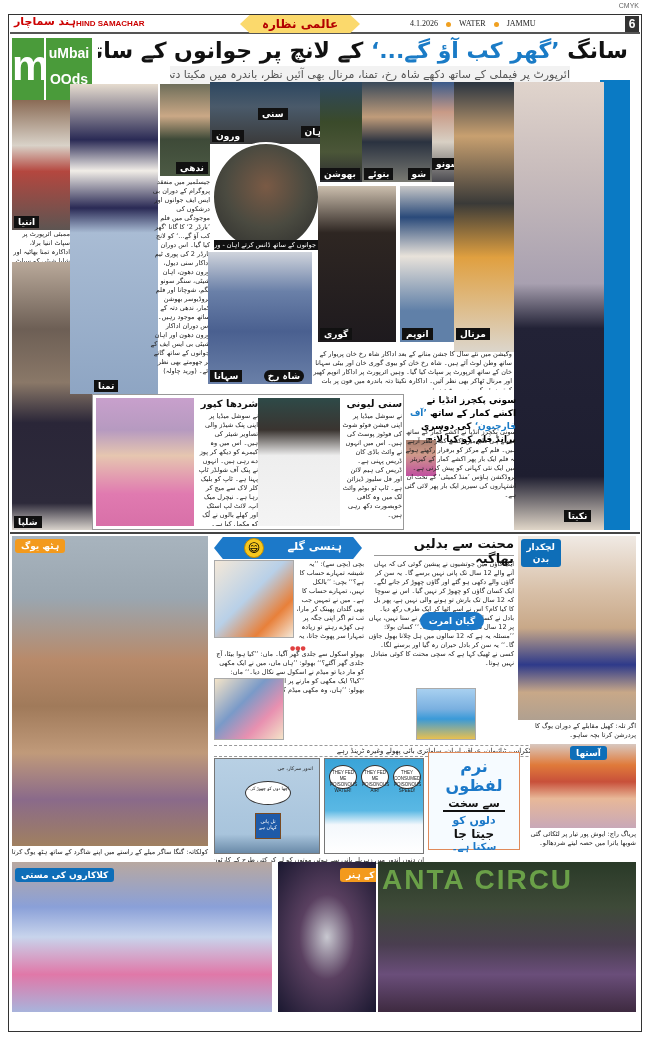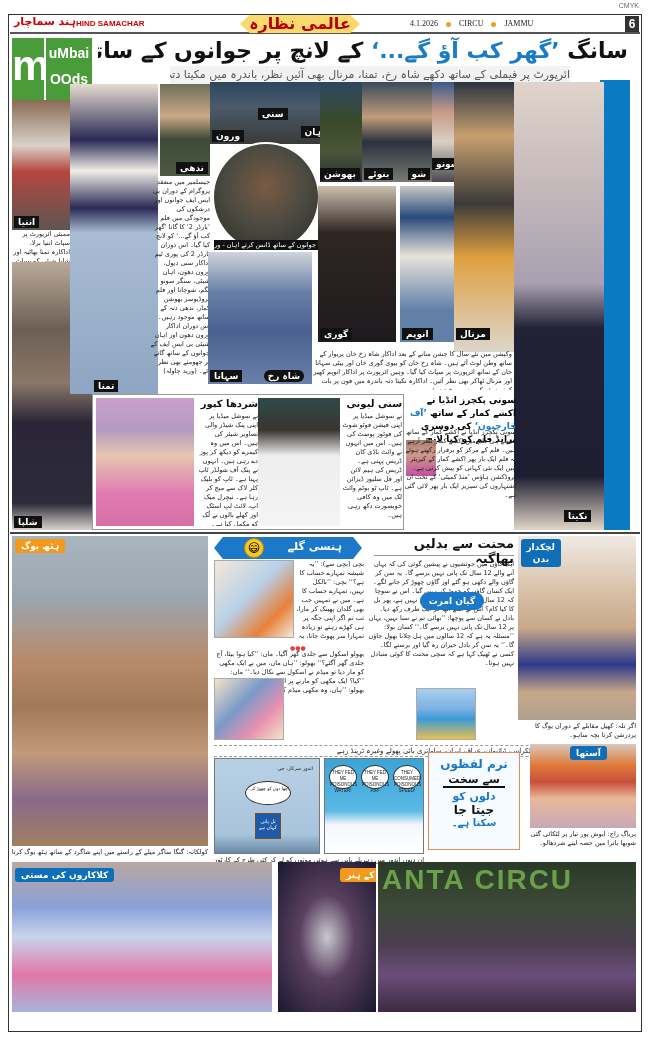--- a/index.html
+++ b/index.html
@@ -4,21 +4,21 @@
 <style>
   * { box-sizing: border-box; margin: 0; padding: 0; }
   body { width: 649px; height: 1043px; background: #ffffff; position: relative; overflow: hidden; font-family: "DejaVu Sans", sans-serif; }
   .abs { position: absolute; }
   .urdu { font-family: "DejaVu Sans", sans-serif; direction: rtl; }
   .cmyk { right: 10px; top: 2px; font-size: 7px; color: #666; font-family: "Liberation Sans", sans-serif; }
   .page-frame { left: 8px; top: 14px; width: 634px; height: 1018px; border: 1px solid #333; }
   .masthead { left: 10px; top: 14px; width: 630px; height: 20px; border-bottom: 2px solid #555; }
   .logo-urdu { left: 4px; top: 1px; font-size: 11px; color: #c00; font-weight: bold; }
   .logo-en { left: 66px; top: 5px; font-size: 8px; color: #c00; font-weight: bold; font-family: "Liberation Sans", sans-serif; }
-  .section-tag { left: 230px; top: 1px; width: 120px; height: 18px; background: #fbd96c; color: #b30000; font-size: 16px; font-weight: bold; text-align: center; line-height: 18px; clip-path: polygon(8% 0, 92% 0, 100% 50%, 92% 100%, 8% 100%, 0 50%); }
+  .section-tag { left: 230px; top: 1px; width: 120px; height: 18px; background: #fbd96c; color: #b30000; font-size: 12px; font-weight: bold; text-align: center; line-height: 18px; clip-path: polygon(8% 0, 92% 0, 100% 50%, 92% 100%, 8% 100%, 0 50%); }
   .date-strip { left: 400px; top: 5px; font-size: 8px; color: #222; font-family: "Liberation Serif", serif; }
   .date-strip .dot { display: inline-block; width: 5px; height: 5px; background: #f0a020; border-radius: 50%; margin: 0 8px; vertical-align: middle; }
   .page-no { left: 615px; top: 2px; width: 14px; height: 16px; background: #333; color: #fff; font-size: 12px; text-align: center; line-height: 16px; font-weight: bold; font-family: "Liberation Sans", sans-serif; }
   .mumbai-logo { left: 12px; top: 38px; width: 80px; height: 62px; }
   .mumbai-logo .m { position:absolute; left:0; top:0; width: 32px; height: 62px; background: #4a9b3a; color:#fff; font-size: 42px; font-weight: bold; text-align: center; line-height: 56px; font-family: "Liberation Sans", sans-serif; }
   .mumbai-logo .t { position:absolute; left:34px; top:0; width: 46px; height: 62px; background: #4a9b3a; color:#fff; font-size: 14px; font-weight: bold; text-align: center; line-height: 18px; padding-top: 6px; font-family: "Liberation Sans", sans-serif; }
   .headline { left: 98px; top: 36px; width: 530px; height: 30px; font-size: 22px; font-weight: bold; color: #111; text-align: right; line-height: 30px; white-space: nowrap; overflow: hidden; }
   .headline .hl { color: #1a7bc6; }
   .subhead { left: 170px; top: 66px; width: 400px; height: 18px; font-size: 11px; color: #555; text-align: right; line-height: 18px; white-space: nowrap; overflow: hidden; background: #f2f2f2; }
   .photo { position: absolute; overflow: hidden; }
@@ -28,45 +28,45 @@
   .feature-box { left: 92px; top: 394px; width: 312px; height: 136px; border: 1px solid #999; }
   .feature-title { position: absolute; font-size: 10px; font-weight: bold; color: #111; direction: rtl; }
   .sec-divider { left: 10px; top: 532px; width: 630px; height: 2px; background: #444; }
   .badge-orange { position:absolute; background: #f39a1d; color:#fff; font-size: 9px; font-weight:bold; padding: 2px 6px; border-radius: 3px; direction: rtl; }
   .badge-blue { position:absolute; background: #0e6eb8; color:#fff; font-size: 9px; font-weight:bold; padding: 2px 6px; border-radius: 3px; direction: rtl; }
   .caption { position:absolute; font-size: 6.5px; color: #222; direction: rtl; text-align: right; white-space: nowrap; overflow: hidden; }
   .humor-banner { left: 214px; top: 537px; width: 148px; height: 22px; background: #1c79c9; clip-path: polygon(6% 0, 94% 0, 100% 50%, 94% 100%, 6% 100%, 0 50%); }
   .humor-banner span { position:absolute; right: 20px; top: 3px; color:#fff; font-size: 11px; font-weight: bold; }
   .smiley { position:absolute; left: 30px; top: 1px; width: 20px; height: 20px; border-radius: 50%; background: #f7c81e; border: 1px solid #c08a00; text-align:center; line-height:18px; font-size: 12px; }
   .story-head { left: 374px; top: 536px; width: 140px; height: 20px; font-size: 13px; font-weight: bold; color: #111; text-align: right; direction: rtl; border-bottom: 1px solid #999; }
-  .story-badge { left: 420px; top: 592px; width: 64px; height: 18px; background: #1c79c9; color:#fff; font-size: 9px; font-weight:bold; text-align:center; line-height:18px; border-radius: 9px; }
+  .story-badge { left: 420px; top: 612px; width: 64px; height: 18px; background: #1c79c9; color:#fff; font-size: 9px; font-weight:bold; text-align:center; line-height:18px; border-radius: 9px; }
   .x-strip { left: 214px; top: 745px; width: 420px; height: 12px; font-size: 7px; color:#222; text-align: right; direction: rtl; white-space: nowrap; overflow: hidden; border-top: 1px dashed #999; border-bottom: 1px dashed #999; }
   .x-icon { display:inline-block; width: 10px; height: 10px; background:#111; color:#fff; font-size: 8px; line-height: 10px; text-align:center; border-radius: 2px; margin: 0 3px; font-family: "Liberation Sans", sans-serif; }
   .quote-box { left: 428px; top: 752px; width: 92px; height: 98px; border: 1px solid #e08a5a; background: #f6fbff; text-align:center; direction: rtl; }
-  .quote-box .l1 { color:#1c79c9; font-size: 12px; font-weight: bold; margin-top: 4px; }
+  .quote-box .l1 { color:#1c79c9; font-size: 16px; font-weight: bold; margin-top: 4px; }
   .quote-box .l2 { color:#111; font-size: 11px; font-weight: bold; border-bottom: 2px solid #111; margin: 2px 14px; }
   .quote-box .l3 { color:#1c79c9; font-size: 11px; font-weight: bold; }
   .quote-box .l4 { color:#111; font-size: 12px; font-weight: bold; }
   .quote-box .l5 { color:#1c79c9; font-size: 10px; font-weight: bold; }
   .cartoon-panel { position:absolute; border: 1px solid #777; overflow: hidden; }
   .bubble { position:absolute; background:#fff; border: 1px solid #333; border-radius: 50%; font-size: 4.5px; text-align:center; color:#222; font-family: "Liberation Sans", sans-serif; line-height: 6px; padding-top: 4px; }
   .bottom-caption { position:absolute; font-size: 7px; color:#222; direction: rtl; text-align: right; margin-top: 48px; }
 </style>
 </head>
 <body>
 
 <div class="abs cmyk">CMYK</div>
 <div class="abs page-frame"></div>
 
 <div class="abs masthead">
   <div class="abs logo-urdu urdu">ہند سماچار</div>
   <div class="abs logo-en">HIND SAMACHAR</div>
   <div class="abs section-tag urdu">عالمی نظارہ</div>
   <div class="abs date-strip">
-    <span>4.1.2026</span><span class="dot"></span><span>CIRCU</span><span class="dot"></span><span>JAMMU</span>
+    <span>4.1.2026</span><span class="dot"></span><span>WATER</span><span class="dot"></span><span>JAMMU</span>
   </div>
   <div class="abs page-no">6</div>
 </div>
 
 <div class="abs mumbai-logo">
   <div class="m">m</div>
   <div class="t">
       <div>uMbai</div>
       <div style="margin-top:8px;">OOds</div>
     </div>

